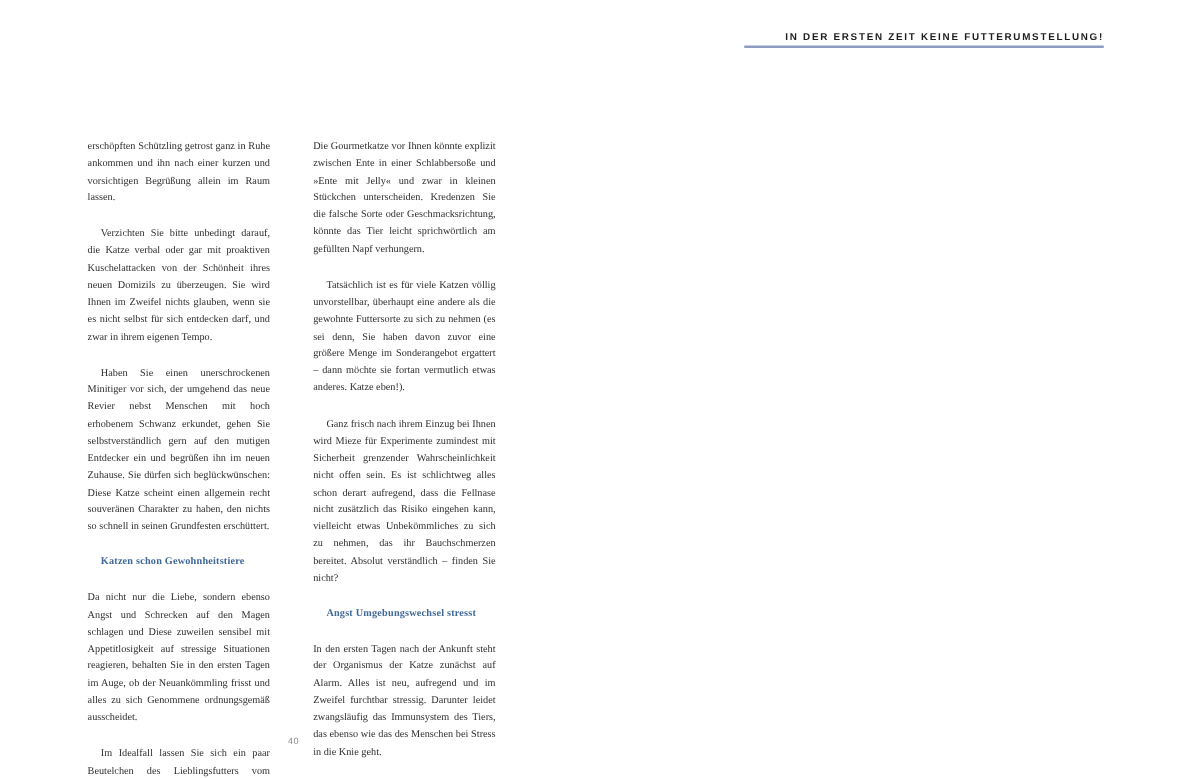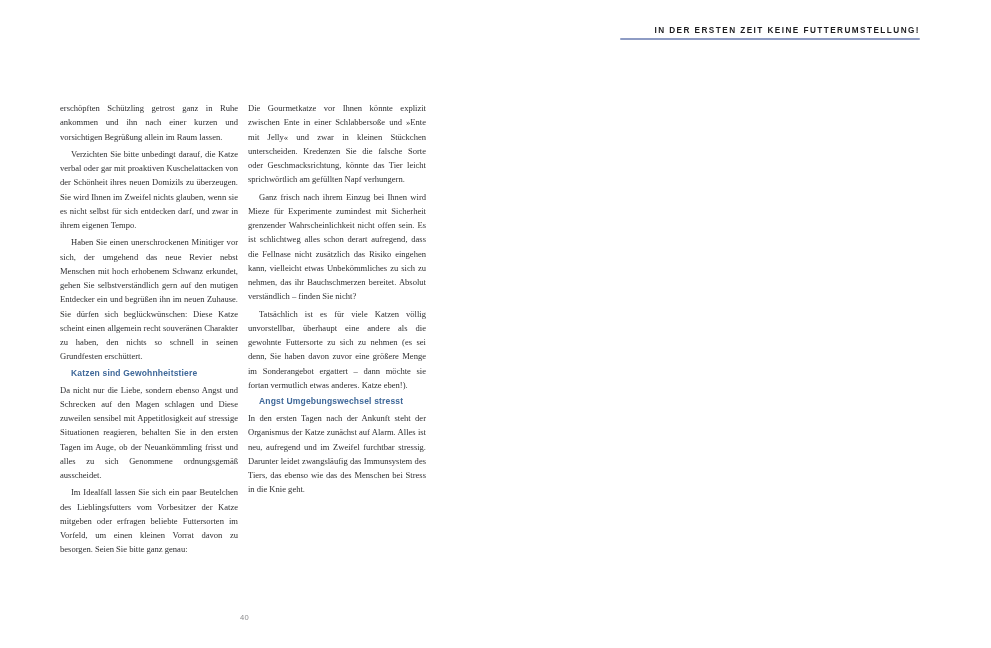--- a/index.html
+++ b/index.html
@@ -68,23 +68,24 @@
     line-height: 14.25px;
     color: #2e2e30;
     text-align: justify;
     -webkit-hyphens: auto;
     hyphens: auto;
   }
   .col-1 { left: 57px; }
   .col-2 { left: 245px; }
 
   .col p {
-    margin: 3px;
+    margin: 16px;
     text-indent: 11px;
     text-align: justify;
+    font-family: Liberation Serif, serif;
   }
   .col p.no-indent { text-indent: 0; }
 
   .subhead {
     font-family: "Liberation Sans", "DejaVu Sans", sans-serif;
     font-size: 8.5px;
     font-weight: 700;
     color: #3f6899;
     letter-spacing: 0.18px;
     margin-top: 15px;
@@ -113,29 +114,29 @@
     <span class="running-head-text">IN DER ERSTEN ZEIT KEINE FUTTERUMSTELLUNG!</span>
     <div class="running-head-rule"></div>
   </div>
 
   <div class="page-left">
 
     <div class="col col-1">
       <p class="no-indent">erschöpften Schützling getrost ganz in Ruhe ankommen und ihn nach einer kurzen und vorsichtigen Begrüßung allein im Raum lassen.</p>
       <p>Verzichten Sie bitte unbedingt darauf, die Katze verbal oder gar mit proaktiven Kuschelattacken von der Schönheit ihres neuen Domizils zu überzeugen. Sie wird Ihnen im Zweifel nichts glauben, wenn sie es nicht selbst für sich entdecken darf, und zwar in ihrem eigenen Tempo.</p>
       <p>Haben Sie einen unerschrockenen Minitiger vor sich, der umgehend das neue Revier nebst Menschen mit hoch erhobenem Schwanz erkundet, gehen Sie selbstverständlich gern auf den mutigen Entdecker ein und begrüßen ihn im neuen Zuhause. Sie dürfen sich beglückwünschen: Diese Katze scheint einen allgemein recht souveränen Charakter zu haben, den nichts so schnell in seinen Grundfesten erschüttert.</p>
-      <p class="subhead">Katzen sind Gewohnheitstiere</p>
+      <p class="subhead">Katzen schon Gewohnheitstiere</p>
       <p class="no-indent">Da nicht nur die Liebe, sondern ebenso Angst und Schrecken auf den Magen schlagen und Diese zuweilen sensibel mit Appetitlosigkeit auf stressige Situationen reagieren, behalten Sie in den ersten Tagen im Auge, ob der Neuankömmling frisst und alles zu sich Genommene ordnungsgemäß ausscheidet.</p>
       <p>Im Idealfall lassen Sie sich ein paar Beutelchen des Lieblingsfutters vom Vorbesitzer der Katze mitgeben oder erfragen beliebte Futtersorten im Vorfeld, um einen kleinen Vorrat davon zu besorgen. Seien Sie bitte ganz genau:</p>
     </div>
 
     <div class="col col-2">
       <p class="no-indent">Die Gourmetkatze vor Ihnen könnte explizit zwischen Ente in einer Schlabbersoße und »Ente mit Jelly« und zwar in kleinen Stückchen unterscheiden. Kredenzen Sie die falsche Sorte oder Geschmacksrichtung, könnte das Tier leicht sprichwörtlich am gefüllten Napf verhungern.</p>
+      <p>Tatsächlich ist es für viele Katzen völlig unvorstellbar, überhaupt eine andere als die gewohnte Futtersorte zu sich zu nehmen (es sei denn, Sie haben davon zuvor eine größere Menge im Sonderangebot ergattert – dann möchte sie fortan vermutlich etwas anderes. Katze eben!).</p>
       <p>Ganz frisch nach ihrem Einzug bei Ihnen wird Mieze für Experimente zumindest mit Sicherheit grenzender Wahrscheinlichkeit nicht offen sein. Es ist schlichtweg alles schon derart aufregend, dass die Fellnase nicht zusätzlich das Risiko eingehen kann, vielleicht etwas Unbekömmliches zu sich zu nehmen, das ihr Bauchschmerzen bereitet. Absolut verständlich – finden Sie nicht?</p>
-      <p>Tatsächlich ist es für viele Katzen völlig unvorstellbar, überhaupt eine andere als die gewohnte Futtersorte zu sich zu nehmen (es sei denn, Sie haben davon zuvor eine größere Menge im Sonderangebot ergattert – dann möchte sie fortan vermutlich etwas anderes. Katze eben!).</p>
       <p class="subhead">Angst Umgebungswechsel stresst</p>
       <p class="no-indent">In den ersten Tagen nach der Ankunft steht der Organismus der Katze zunächst auf Alarm. Alles ist neu, aufregend und im Zweifel furchtbar stressig. Darunter leidet zwangsläufig das Immunsystem des Tiers, das ebenso wie das des Menschen bei Stress in die Knie geht.</p>
     </div>
 
     <div class="folio folio-left">40</div>
   </div>
 
   <div class="page-right">
 
     

